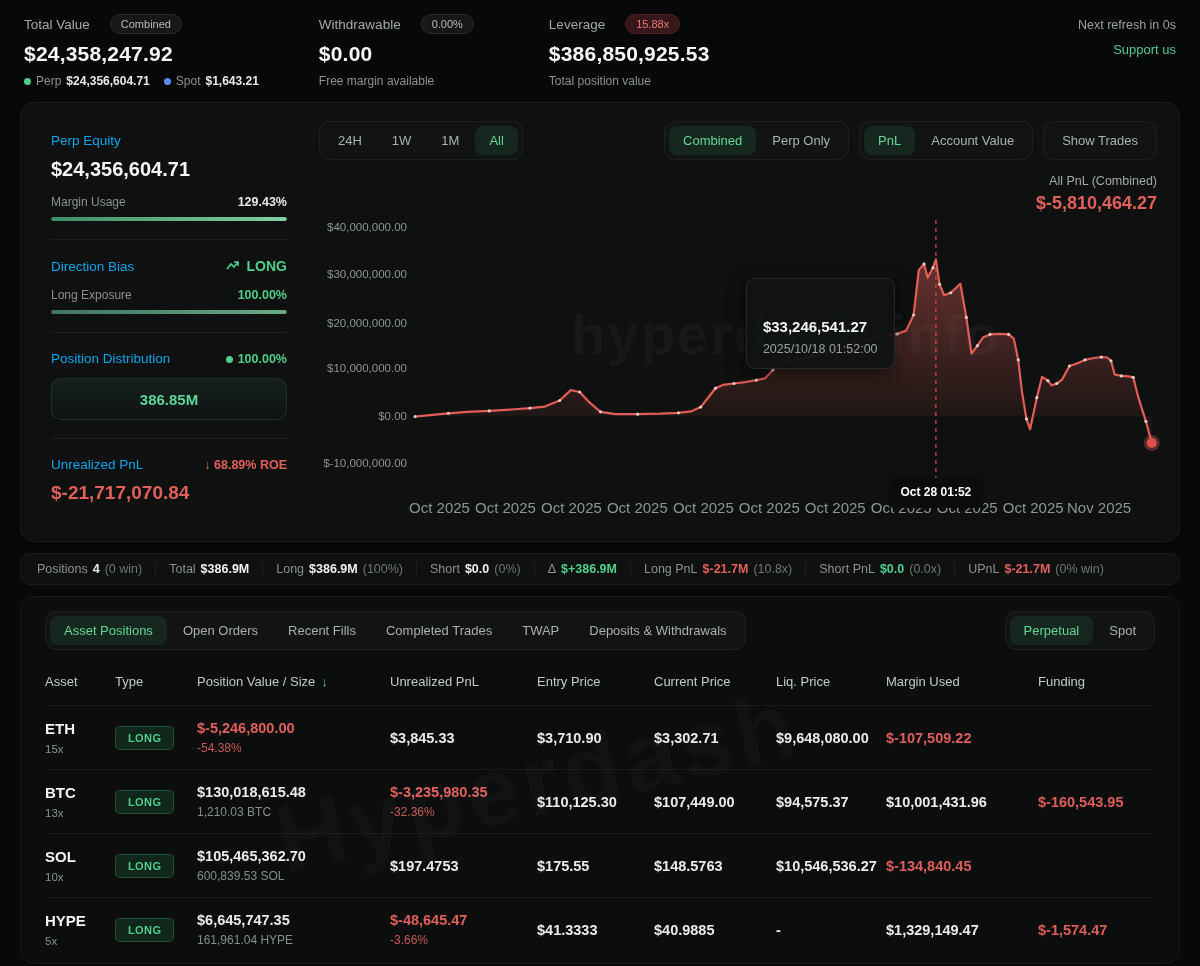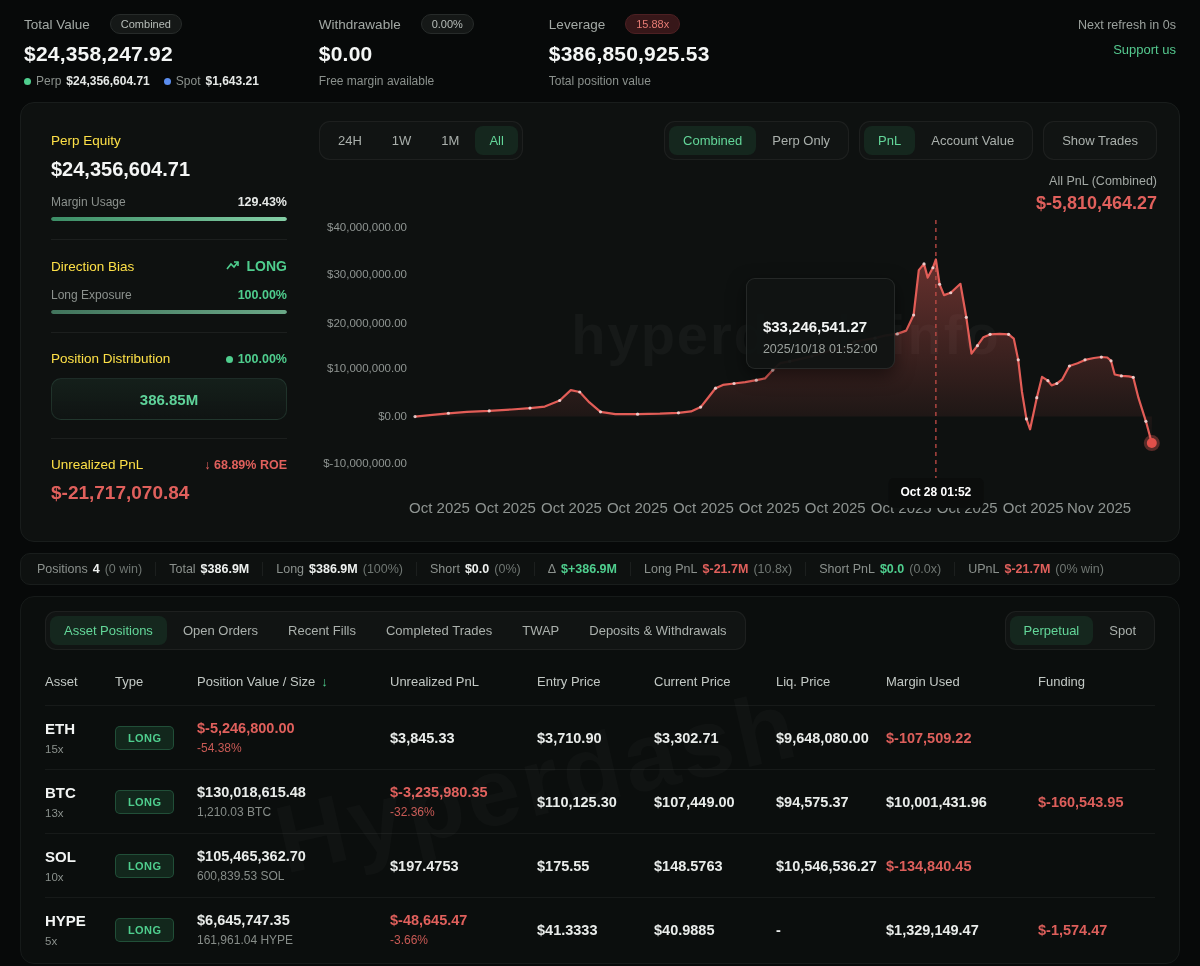--- a/index.html
+++ b/index.html
@@ -21,21 +21,21 @@
   .sub-pair { display:flex; align-items:center; }
   .sub-pair b { color:#e6e9e7; font-weight:700; margin-left:5px; font-size:12px; }
   .header-right { margin-left:auto; text-align:right; padding-top:4px; }
   .refresh-text { color:#9aa09c; font-size:12.5px; margin-bottom:10px; }
   .support-link { color:#55c98f; font-size:13px; cursor:pointer; }
 
   
   .chart-card { margin:4px 20px 0; background:#0e1110; border:1px solid #191d1c;
     border-radius:14px; height:440px; display:flex; overflow:hidden; }
   .left-panel { width:292px; padding:30px 26px 20px 30px; flex-shrink:0; }
-  .lp-label { color:#fde047; font-size:13.5px; }
+  .lp-label { color:#0ea5e9; font-size:13.5px; }
   .lp-big { font-size:20px; font-weight:700; color:#f4f6f5; margin-top:10px; }
   .lp-row { display:flex; justify-content:space-between; align-items:center; margin-top:14px; }
   .lp-small { font-size:12px; color:#8b918d; }
   .lp-small-val { font-size:12.5px; color:#e6e9e7; font-weight:600; }
   .bar { height:4px; border-radius:2px; background:#1d2220; margin-top:8px; overflow:hidden;}
   .bar > i { display:block; height:100%; border-radius:2px; }
   .bar-margin > i { width:100%; background:linear-gradient(90deg,#3c8e66,#84cfa6); }
   .bar-long > i { width:100%; background:linear-gradient(90deg,#41745c,#6aa887); }
   .lp-divider { height:1px; background:rgba(255,255,255,.06); margin:18px 0; }
   .green-text { color:#4fce8e; } .red-text { color:#e0605c; }

